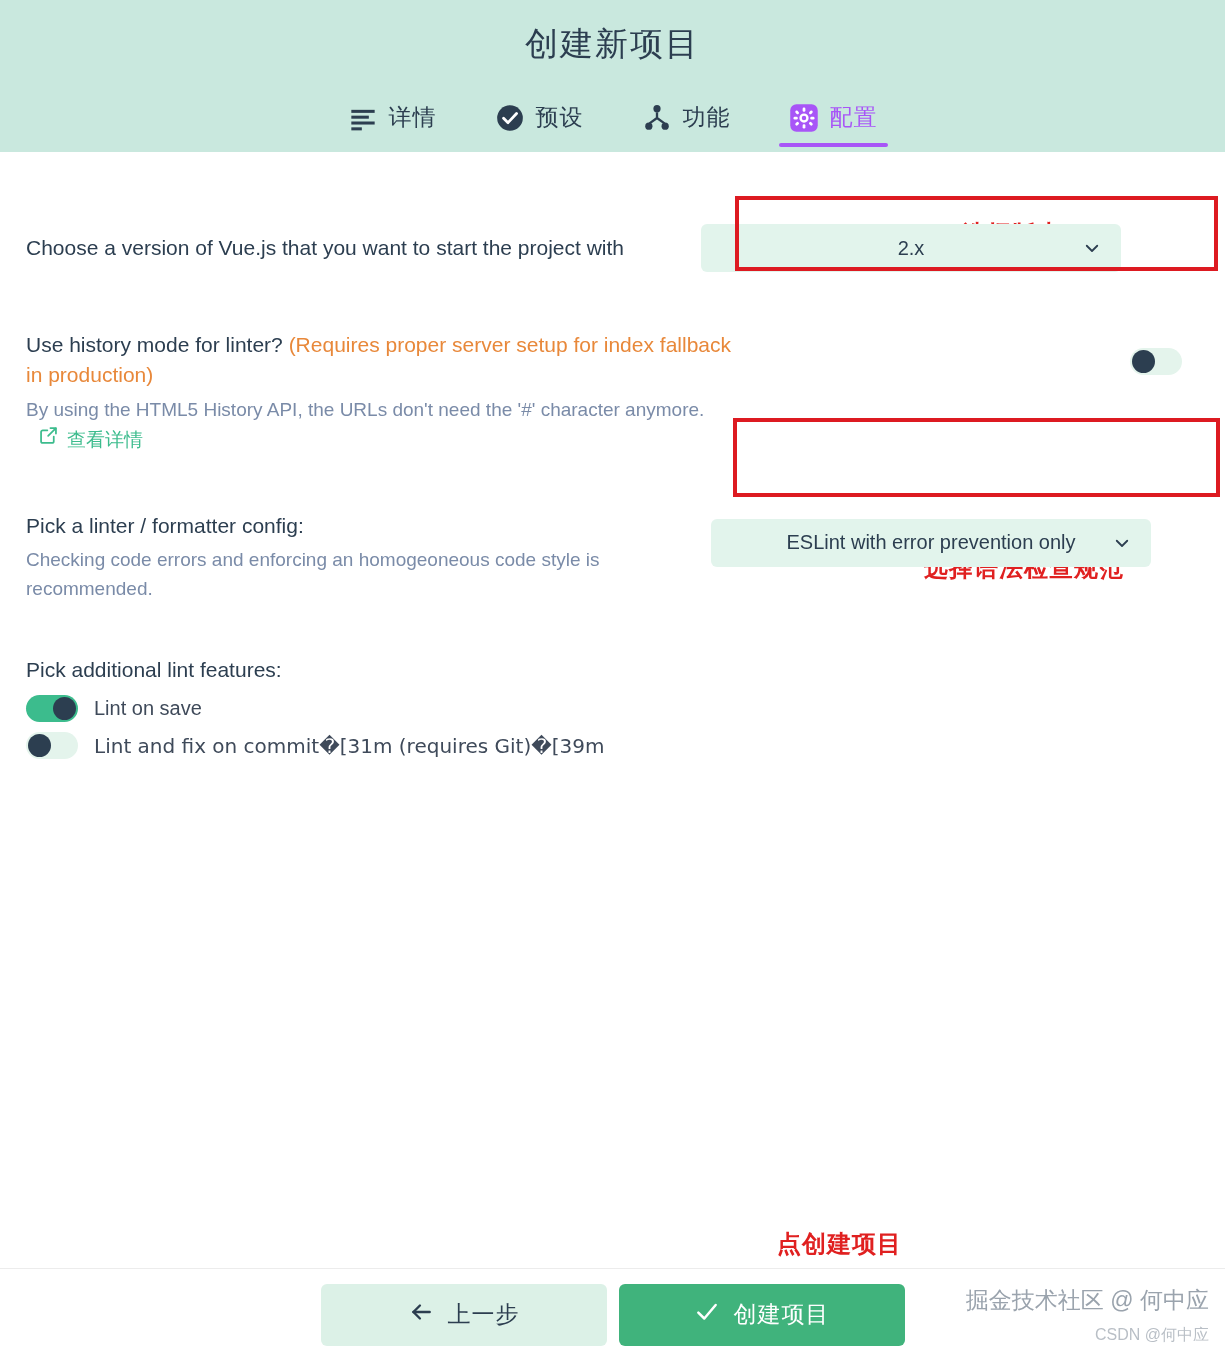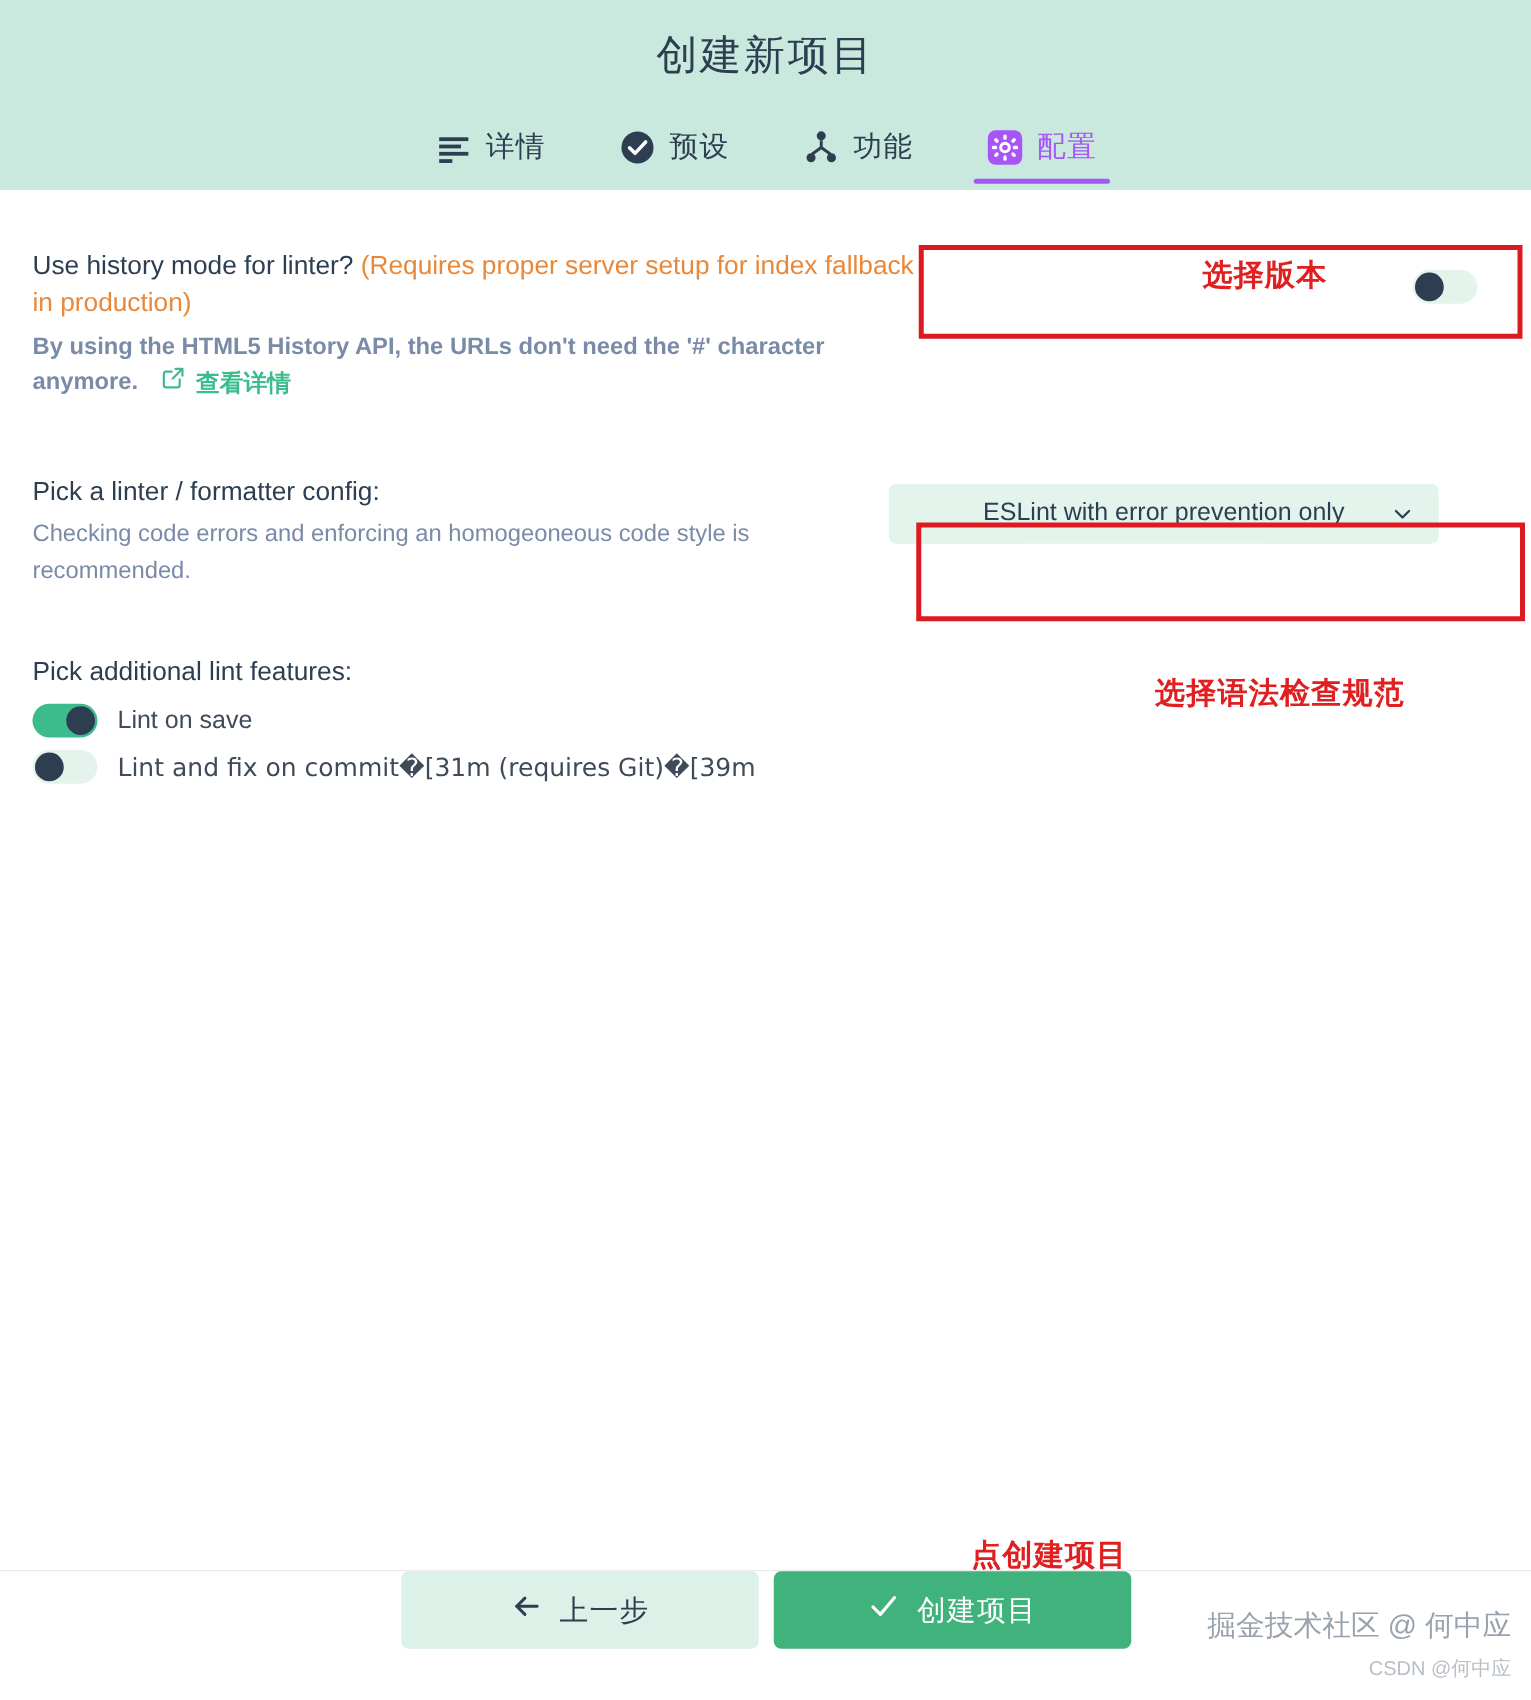--- a/index.html
+++ b/index.html
@@ -193,24 +193,25 @@
     position: absolute;
     border: 4px solid #dd1a21;
     pointer-events: none;
   }
 
   
   .footer {
     position: absolute;
     left: 0; right: 0;
     bottom: 0;
-    height: 104px;
+    height: 92px;
     background: #ffffff;
     border-top: 1px solid #ececec;
     display: flex;
+    align-items: center;
     justify-content: center;
     gap: 12px;
   }
 
   .btn {
     height: 62px;
     border-radius: 6px;
     display: flex;
     align-items: center;
     justify-content: center;
@@ -304,28 +305,43 @@
         <span class="tab-label">配置</span>
       </div>
 
     </div>
   </div>
 
   <div class="content">
 
     <div class="annot" style="top:6px; left:962px;">选择版本</div>
 
+    <div class="row" style="margin-top:60px; align-items:center; min-height:72px;">
+      <div class="row-text" style="padding-right:60px; max-width:660px;">
+        <div class="q-main">Choose a version of Vue.js that you want to start the project with</div>
+      </div>
+      <div class="select-wrap">
+        <div class="select">
+          <span>2.x</span>
+          <span class="chev">
+            <svg width="18" height="18" viewBox="0 0 24 24">
+              <path d="M5 9 L12 16 L19 9" stroke="#2c3e50" stroke-width="2.4" fill="none" stroke-linecap="round" stroke-linejoin="round"></path>
+            </svg>
+          </span>
+        </div>
+      </div>
+    </div>
 
     <div class="row" style="margin-top:46px;">
       <div class="row-text">
         <div class="q-main">
           <span>Use history mode for linter?</span>
           <span class="orange">(Requires proper server setup for index fallback in production)</span>
         </div>
-        <div class="q-sub" style="margin-top:6px;font-weight:bold;">
+        <div class="q-sub" style="margin-top:6px;">
           <span>By using the HTML5 History API, the URLs don't need the '#' character anymore.</span>
           <span class="ext-link">
             <span>
               <svg width="21" height="21" viewBox="0 0 24 24">
                 <path d="M18 13.2v5.3a2 2 0 0 1-2 2H5.5a2 2 0 0 1-2-2V8a2 2 0 0 1 2-2h5.2" stroke="#3cbc8d" stroke-width="2" fill="none" stroke-linecap="round"></path>
                 <path d="M14.2 3.5H20.5V9.8" stroke="#3cbc8d" stroke-width="2" fill="none" stroke-linecap="round" stroke-linejoin="round"></path>
                 <path d="M20.2 3.8 L11.6 12.4" stroke="#3cbc8d" stroke-width="2" fill="none" stroke-linecap="round"></path>
               </svg>
             </span>
             <span>查看详情</span>

